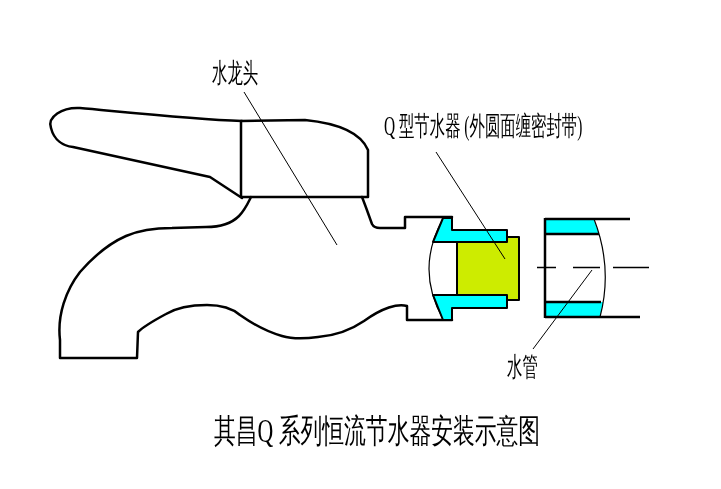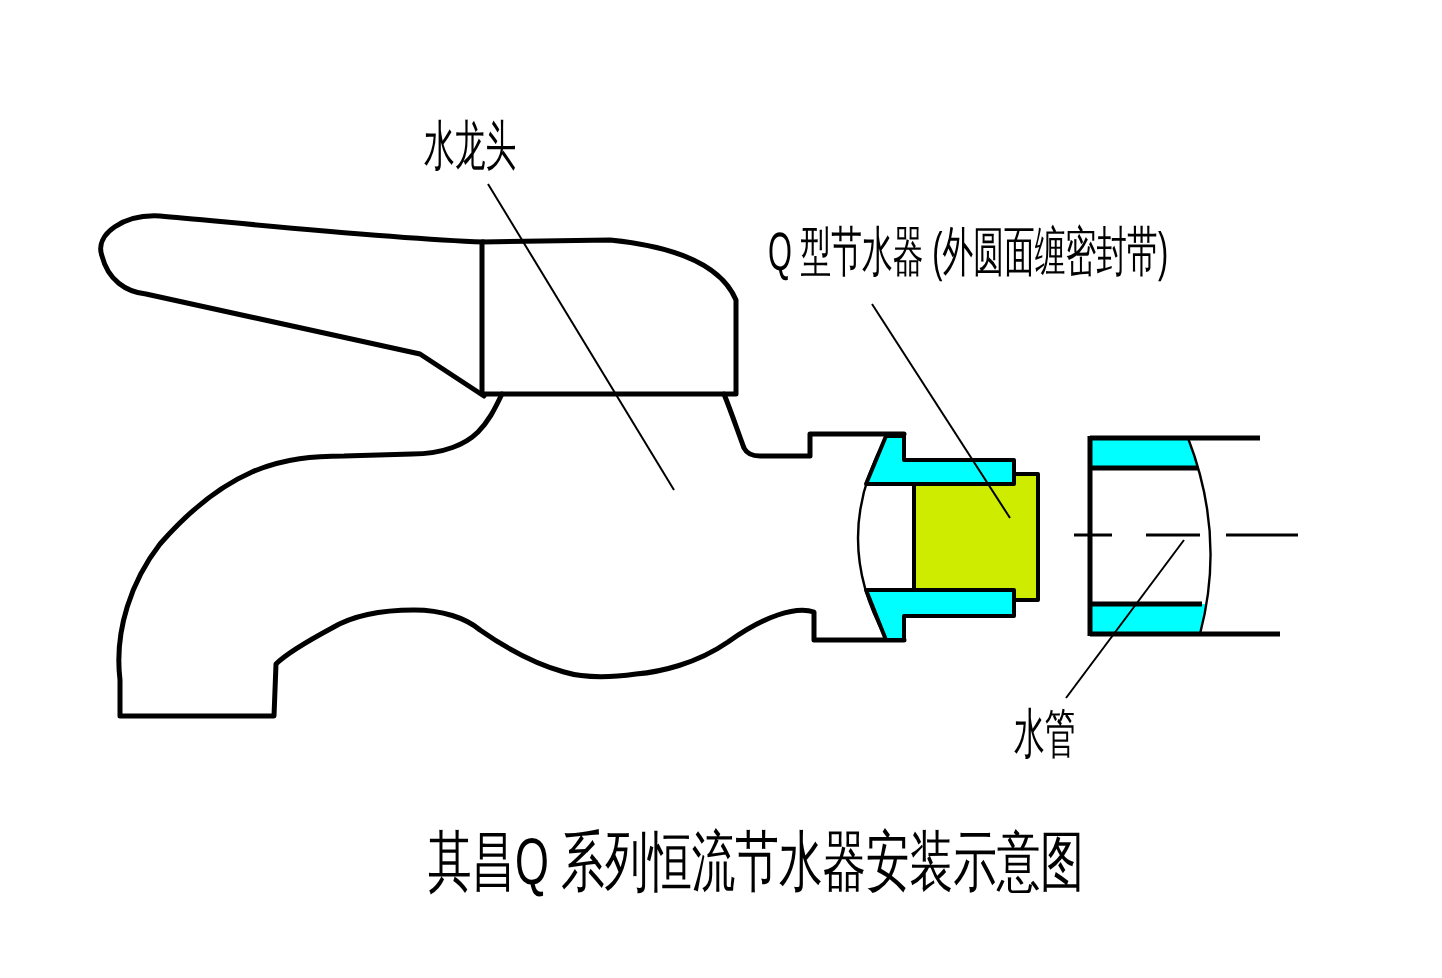--- a/index.html
+++ b/index.html
@@ -1,21 +1,21 @@
 <!DOCTYPE html>
 <html><head>
 <meta charset="utf-8">
 <style>
   html,body{margin:0;padding:0;background:#fff;}
   #stage{
     position:relative;
     width:721px;height:489px;
     background:#fff;
     overflow:hidden;
-    font-family:Liberation Sans, sans-serif;
+    font-family:Liberation Serif, serif;
   }
   svg{position:absolute;left:0;top:0;}
   .cad-label{
     position:absolute;
     color:#000;
     font-size:27px;
     line-height:1.05;
     white-space:nowrap;
     transform:scaleX(0.57);
     transform-origin:0 0;

